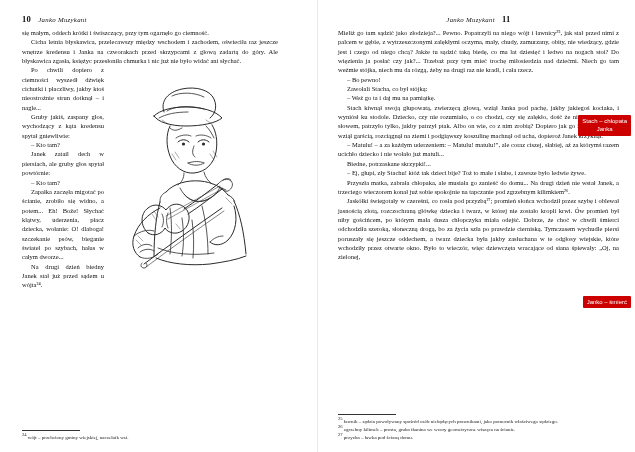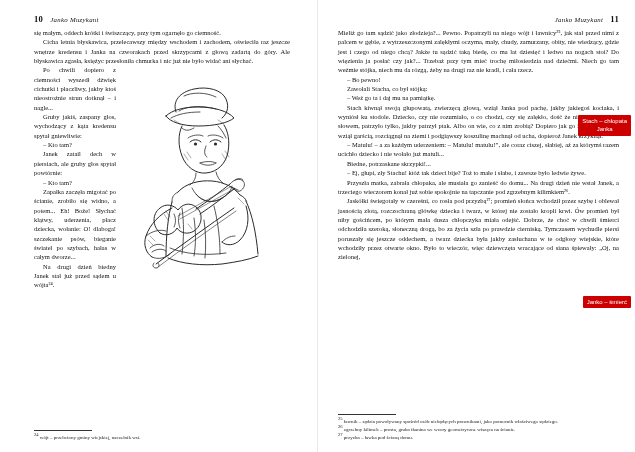--- a/index.html
+++ b/index.html
@@ -20,21 +20,21 @@
     box-sizing: border-box;
     background: #ffffff;
   }
   .page {
     position: absolute;
     top: 0;
     height: 452px;
     box-sizing: border-box;
   }
   .page-left {
-    left: 18px;
+    left: 6px;
     width: 290px;
     padding: 14px 18px 10px 16px;
   }
   .page-right {
     left: 318px;
     width: 317px;
     padding: 14px 16px 10px 20px;
   }
   .gutter {
     position: absolute;
@@ -54,21 +54,21 @@
   }
   .runhead .folio {
     font-weight: bold;
     font-size: 8.6px;
   }
   .runhead .title {
     font-style: italic;
     font-size: 6.8px;
   }
   .runhead-left .folio { margin-right: 7px; }
-  .runhead-right { justify-content: flex-end; }
+  .runhead-right { justify-content: center; }
   .runhead-right .title { margin-right: 7px; }
 
   .col {
     position: relative;
     font-size: 6.5px;
     line-height: 9.35px;
     text-align: justify;
     color: #111;
     hyphens: auto;
   }

